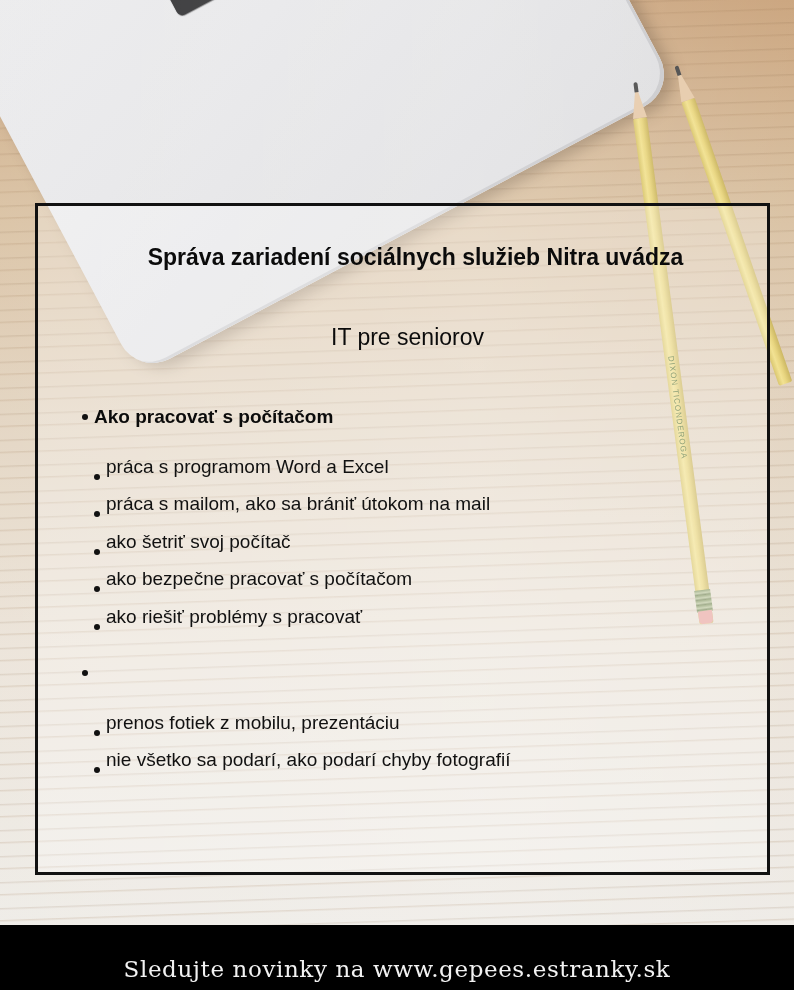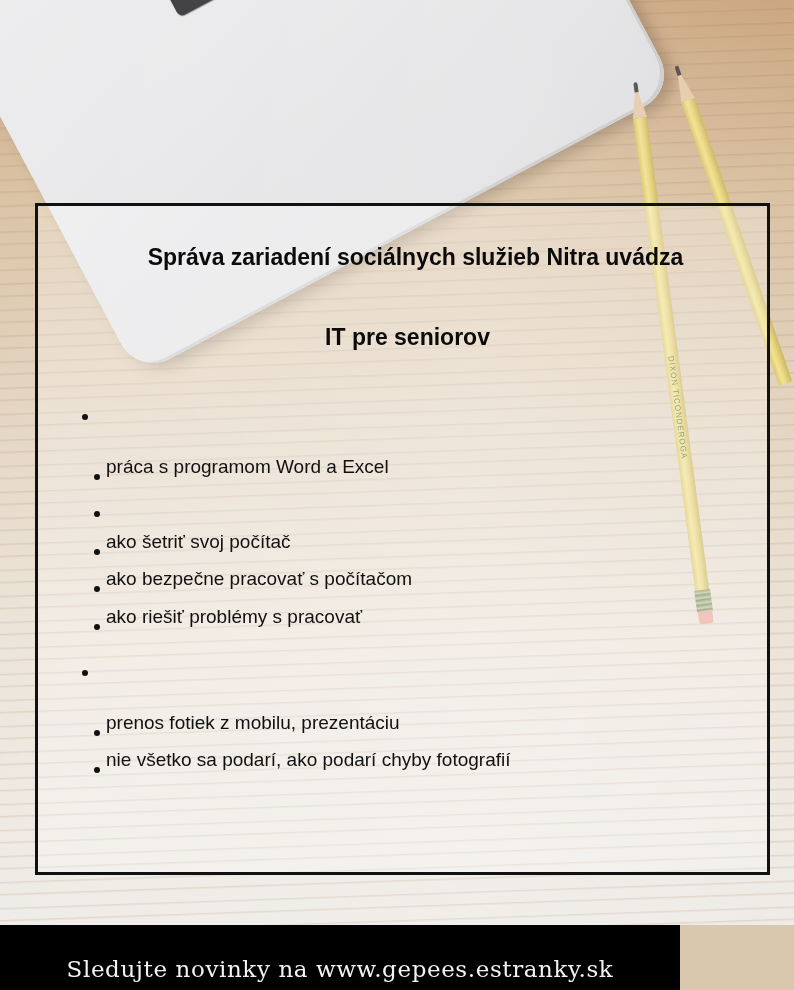--- a/index.html
+++ b/index.html
@@ -125,21 +125,21 @@
       text-align: center;
       font-weight: bold;
       font-size: 23px;
       color: #0b0b0b;
       padding-left: 26px;
     }
     .subtitle {
       position: absolute;
       left: 0; right: 0; top: 118px;
       text-align: center;
-      font-weight: bold;
+      font-weight: normal;
       font-size: 23px;
       color: #0b0b0b;
       padding-left: 10px;
     }
     .section {
       position: absolute;
       left: 42px;
     }
     .section-1 { top: 198px; }
     .section-2 { top: 454px; }
@@ -166,21 +166,21 @@
       width: 6px; height: 6px;
       border-radius: 50%;
       background: #111;
       margin: 10px 6px 0 2px;
       flex: none;
     }
     
     .footer {
       position: absolute;
       left: 0; top: 925px;
-      width: 680px; height: 65px;
+      width: 794px; height: 65px;
       background: #000;
       display: flex;
       align-items: center;
       justify-content: center;
     }
     .footer-text {
       color: #f2f2f2;
       font-family: "DejaVu Serif", serif;
       font-size: 23px;
       letter-spacing: 0.6px;
@@ -215,27 +215,29 @@
   <div class="wash"></div>
 </div>
 
 <div class="panel">
   <div class="title">Správa zariadení sociálnych služieb Nitra uvádza</div>
   <div class="subtitle">IT pre seniorov</div>
 
   <div class="section section-1">
     <div class="heading">
       <span class="bullet"></span>
+      <span>Ako pracovať s počítačom</span>
     </div>
     <div class="item">
       <span class="bullet"></span>
       <span>práca s programom Word a Excel</span>
     </div>
     <div class="item">
       <span class="bullet"></span>
+      <span>práca s mailom, ako sa brániť útokom na mail</span>
     </div>
     <div class="item">
       <span class="bullet"></span>
       <span>ako šetriť svoj počítač</span>
     </div>
     <div class="item">
       <span class="bullet"></span>
       <span>ako bezpečne pracovať s počítačom</span>
     </div>
     <div class="item">

